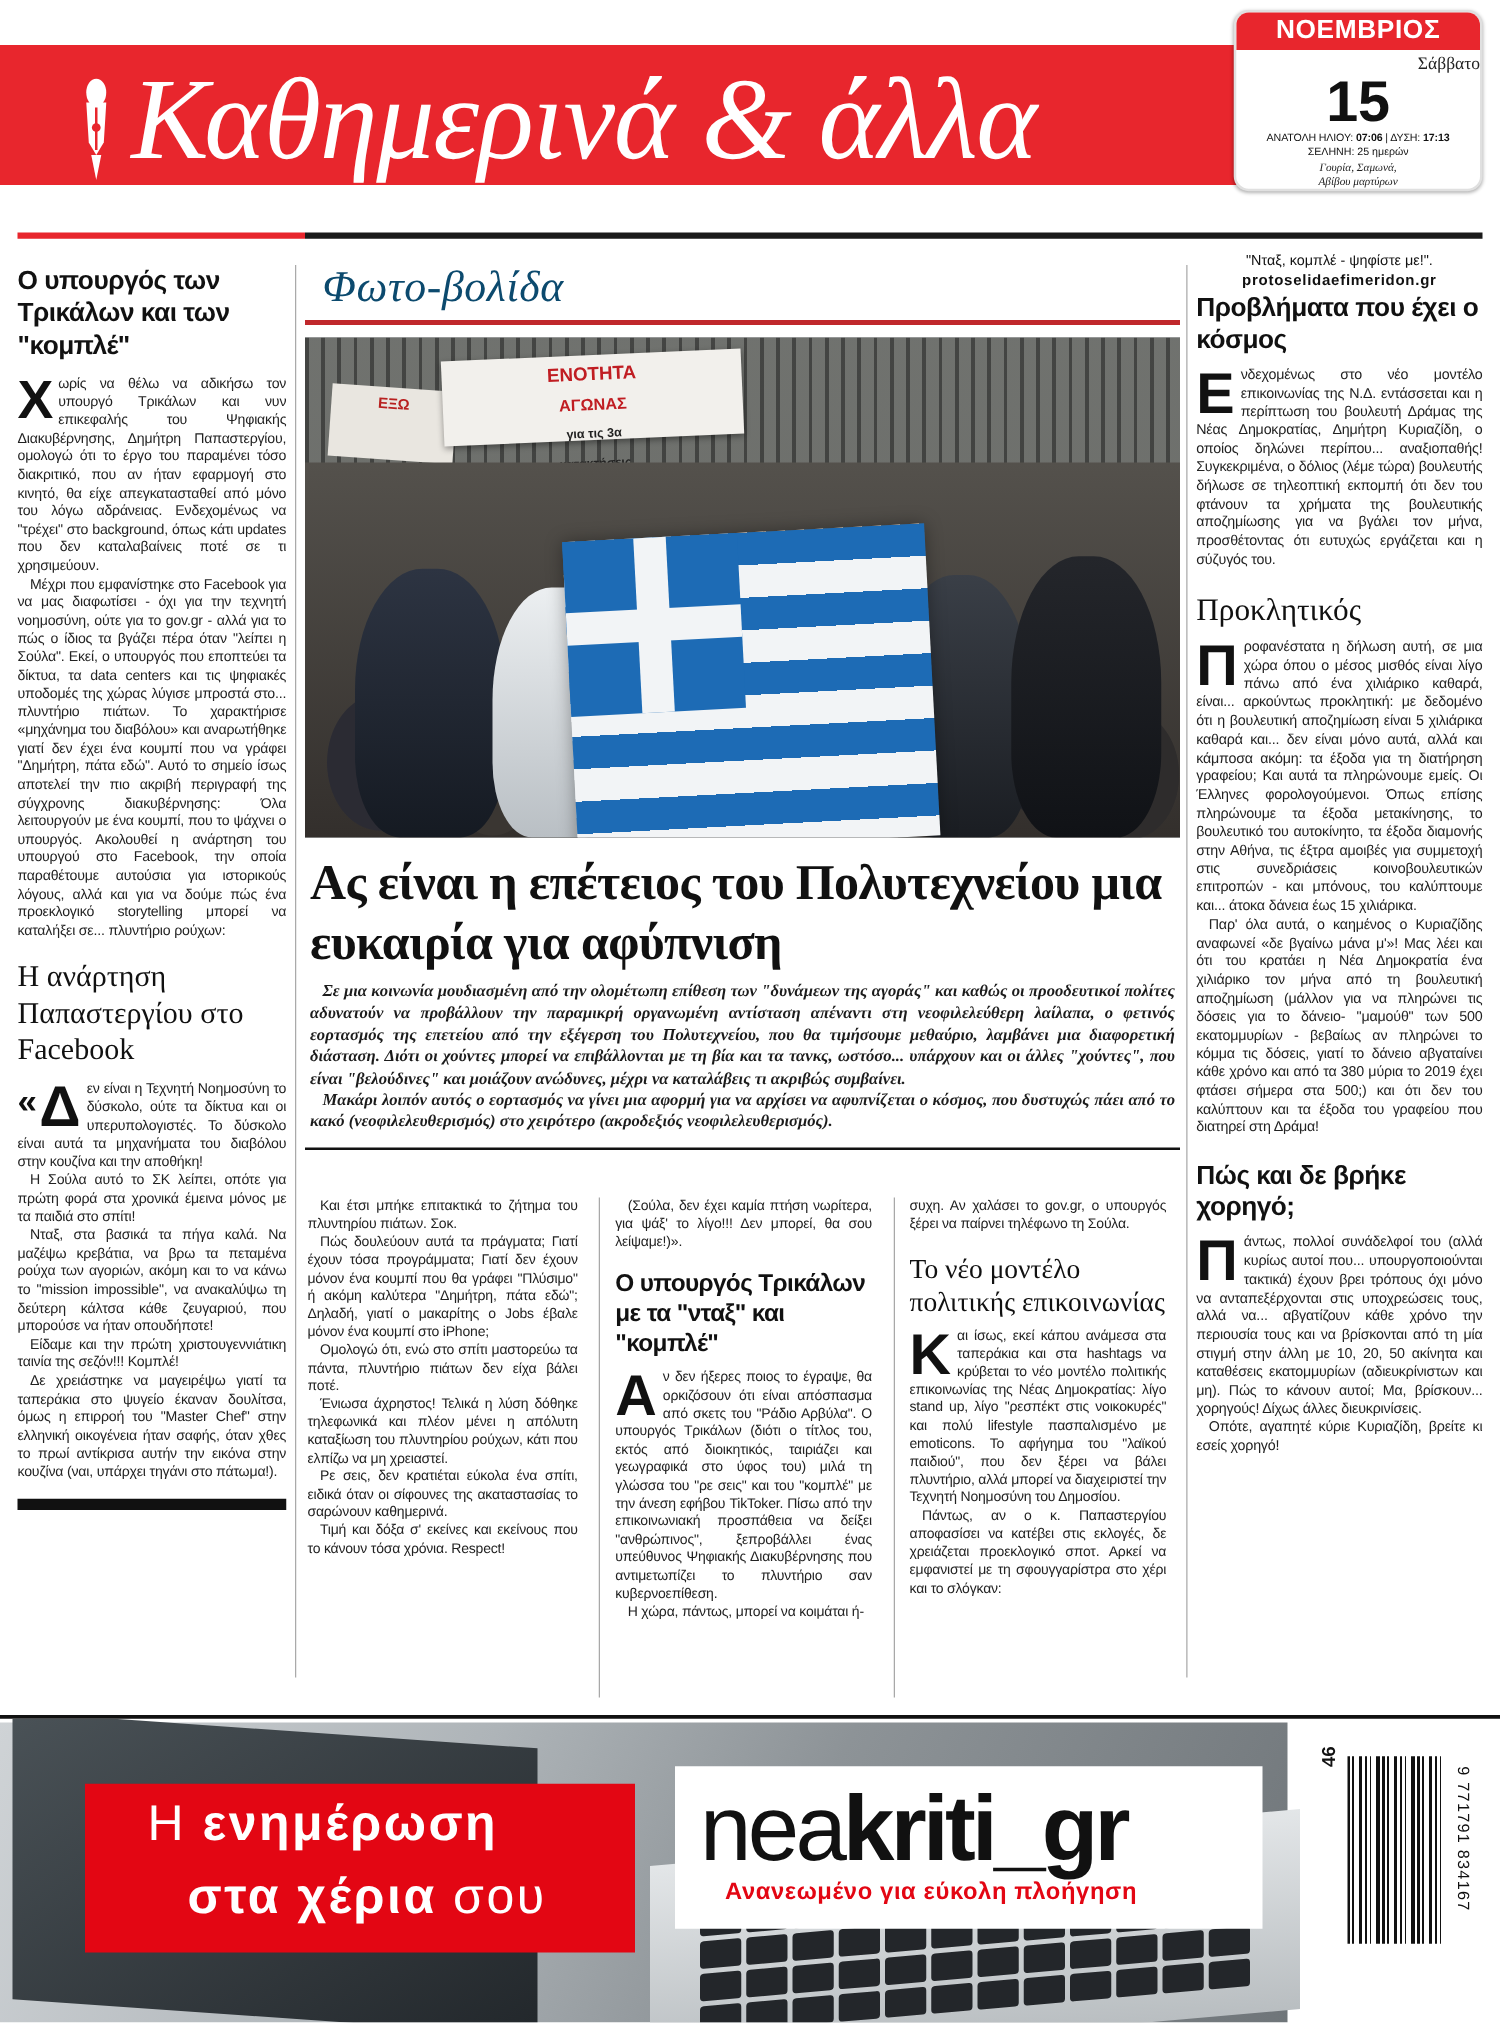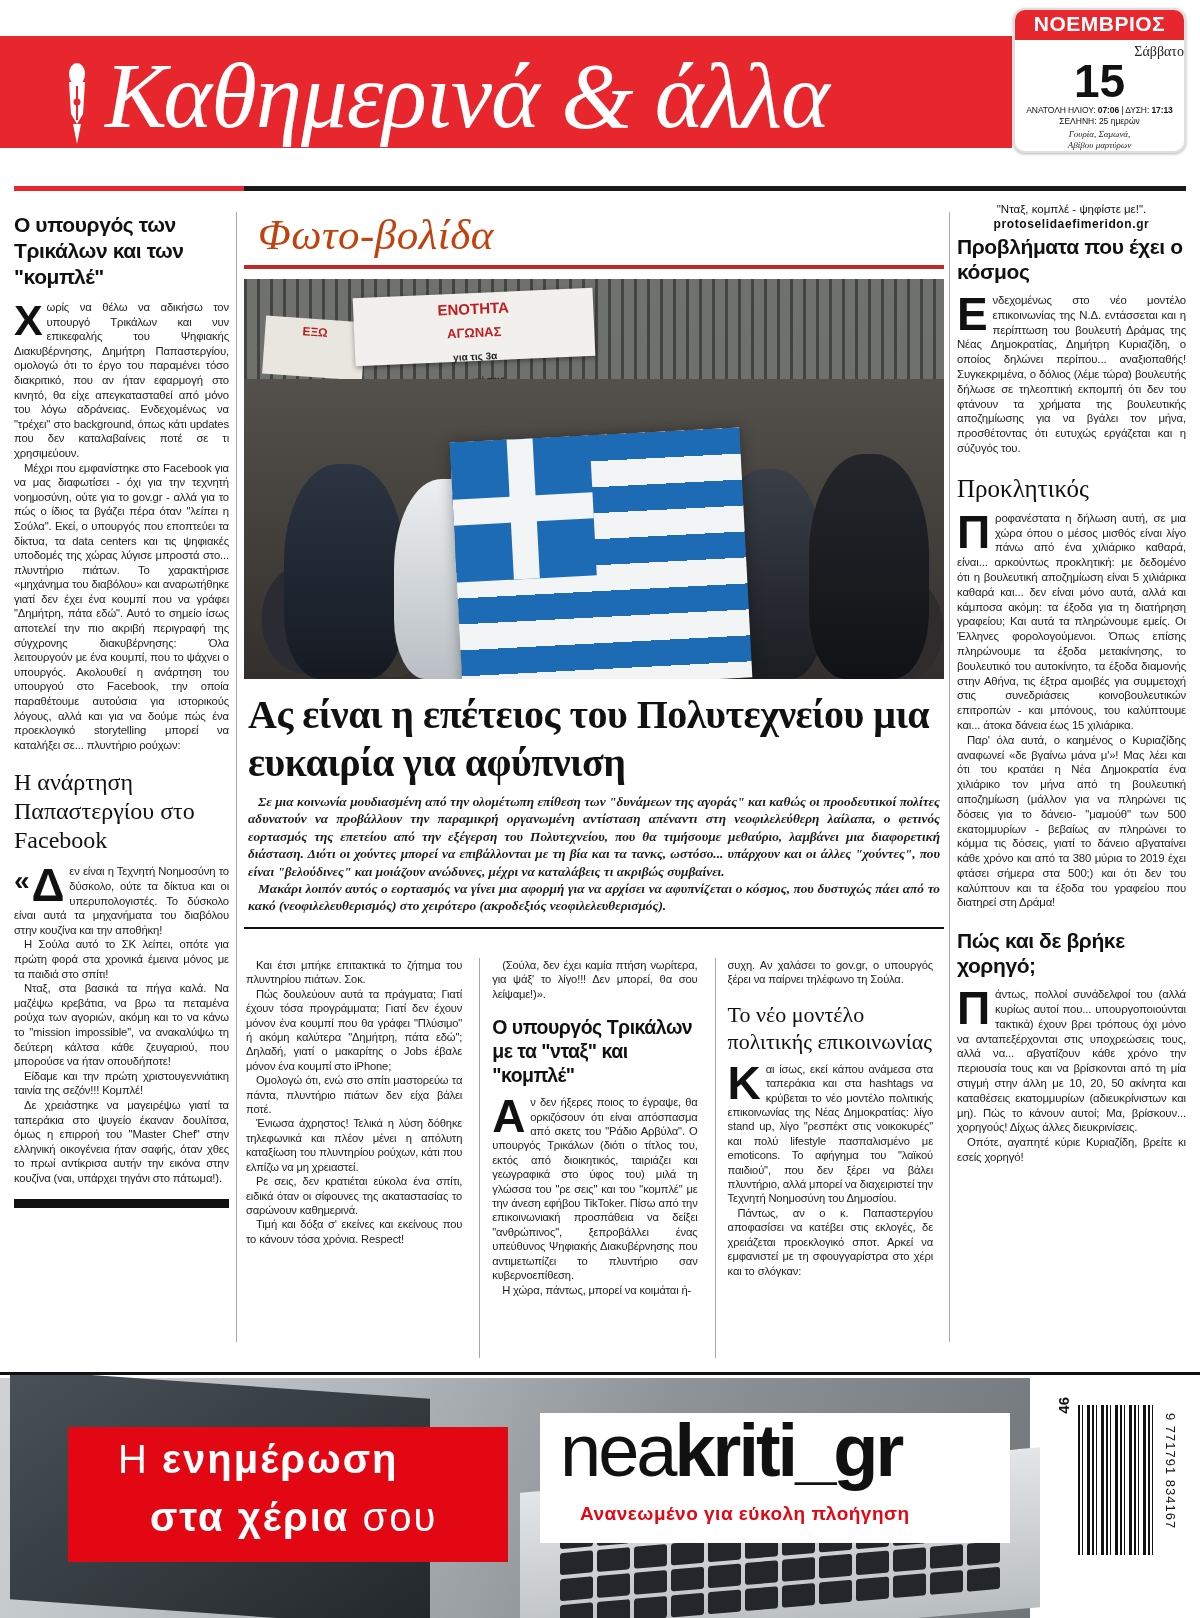--- a/index.html
+++ b/index.html
@@ -31,21 +31,21 @@
     font-family:"Liberation Serif", serif;
     font-style:italic; font-weight:normal;
     font-size:93px; line-height:96px; color:#ffffff;
     letter-spacing:-1px;
     white-space:nowrap;
   }
 
   
   .datebox {
     position:absolute; right:14px; top:8px;
-    width:173px; height:145px;
+    width:199px; height:145px;
     background:#ffffff;
     border:2px solid #e0e0e0;
     border-radius:12px;
     box-shadow:0 1px 3px rgba(0,0,0,.3);
     text-align:center;
     overflow:hidden;
   }
   .datebox-month {
     background:#e8262d; color:#fff;
     font-weight:bold; font-size:21px; letter-spacing:.5px;
@@ -126,21 +126,21 @@
   .black-bar {
     height:9px; background:#111; margin-top:14px;
   }
 
   
   .col-center {
     position:absolute; left:244px; top:0px; width:700px;
   }
   .photo-kicker {
     font-family:"Liberation Serif", serif;
-    font-style:italic; font-size:43px; color:#c2410c;
+    font-style:italic; font-size:35px; color:#0c4a6e;
     padding:12px 0 4px 14px;
     letter-spacing:.5px;
   }
   .kicker-underline { height:4px; background:#c0282c; margin:2px 0 10px; }
 
   .photo {
     position:relative; width:700px; height:400px; overflow:hidden;
     background:#5d5f60;
   }
   .photo .sky { position:absolute; inset:0; background:linear-gradient(#7b7d7c,#4c4e4d); }
@@ -303,21 +303,21 @@
   .ad-line2 {
     position:absolute; left:150px; top:120px;
     color:#fff; font-size:40px; line-height:44px; letter-spacing:2px;
   }
   .ad-line2 b { font-weight:bold; }
   .ad-logo-box {
     position:absolute; left:540px; top:38px; width:470px; height:130px;
     background:#ffffff;
   }
   .ad-logo {
-    position:absolute; left:560px; top:36px;
+    position:absolute; left:560px; top:48px;
     font-size:74px; line-height:80px; letter-spacing:-3px; color:#111;
   }
   .ad-logo b { font-weight:bold; }
   .ad-logo-sub {
     position:absolute; left:580px; top:128px;
     color:#e30613; font-weight:bold; font-size:19px; letter-spacing:.5px;
   }
   .ad-barcode {
     position:absolute; right:8px; top:8px; width:150px; height:232px;
     background:#fff;

